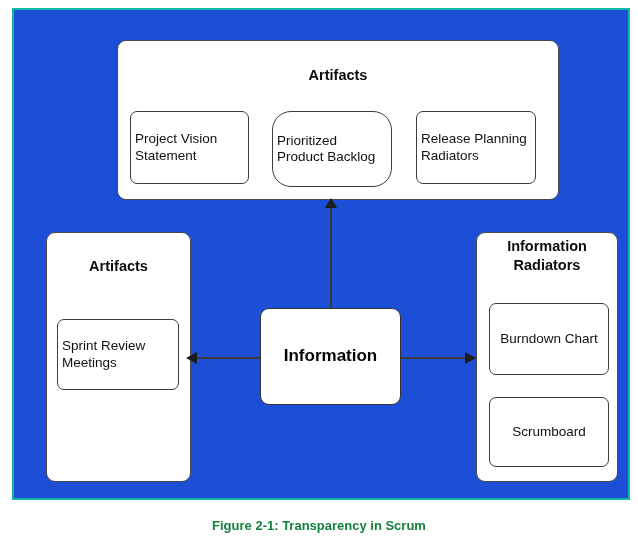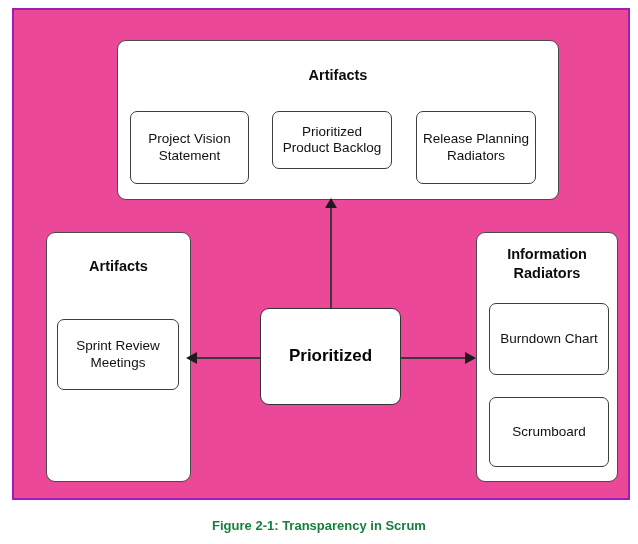--- a/index.html
+++ b/index.html
@@ -20,44 +20,43 @@
     overflow: hidden;
   }
 
   
   #outer-frame {
     position: absolute;
     left: 12px;
     top: 8px;
     width: 618px;
     height: 492px;
-    border: 2px solid #a21caf;
+    border: 2px solid #14b8a6;
     box-sizing: border-box;
-    background: #ec4899;
+    background: #1d4ed8;
     text-decoration: underline;
   }
 
   
   .group-box {
     position: absolute;
     box-sizing: border-box;
     border: 1.6px solid #4a4a4a;
     border-radius: 9px;
     background: #ffffff;
   }
   .leaf-box {
     position: absolute;
     box-sizing: border-box;
     border: 1.6px solid #3d3d3d;
     border-radius: 7px;
     background: #ffffff;
     display: flex;
     align-items: center;
     justify-content: center;
-    text-align: center;
     line-height: 1.22;
     color: #111111;
     font-size: 13.5px;
     padding: 14px 4px;
   }
   .group-title {
     position: absolute;
     left: 0;
     right: 0;
     text-align: center;
@@ -65,31 +64,31 @@
     color: #0d0d0d;
     font-size: 14.5px;
     line-height: 1.3;
   }
 
   
   #artifacts-group { left: 103px; top: 30px; width: 442px; height: 160px; }
   #artifacts-title { top: 25px; }
 
   #box-project-vision   { left: 116px; top: 101px; width: 119px; height: 73px; }
-  #box-product-backlog  { left: 258px; top: 101px; width: 120px; height: 58px; }
+  #box-product-backlog  { left: 258px; top: 101px; width: 120px; height: 76px; border-radius: 19px; }
   #box-release-planning { left: 402px; top: 101px; width: 120px; height: 73px; }
 
   #meetings-group { left: 32px; top: 222px; width: 145px; height: 250px; }
   #meetings-title { top: 24px; }
 
   #box-sprint-review   { left: 43px; top: 295px; width: 122px; height: 71px; margin-top: 14px; }
   #box-daily-standup   { left: 43px; top: 387px; width: 122px; height: 70px; }
 
   #radiators-group { left: 462px; top: 222px; width: 142px; height: 250px; }
-  #radiators-title { top: 12px; }
+  #radiators-title { top: 4px; }
 
   #box-burndown   { left: 475px; top: 293px; width: 120px; height: 72px; }
   #box-scrumboard { left: 475px; top: 387px; width: 120px; height: 70px; }
 
   #box-transparency {
     left: 246px; top: 298px; width: 141px; height: 97px;
     border: 1.8px solid #333333;
     border-radius: 9px;
     font-size: 17px;
     font-weight: bold;
@@ -169,21 +168,21 @@
 
 
     <div class="group-box" id="radiators-group">
       <div class="group-title" id="radiators-title">Information Radiators</div>
     </div>
 
     <div class="leaf-box" id="box-burndown">Burndown Chart</div>
 
     <div class="leaf-box" id="box-scrumboard">Scrumboard</div>
 
-    <div class="leaf-box" id="box-transparency">Prioritized</div>
+    <div class="leaf-box" id="box-transparency">Information</div>
 
     <div class="connector" id="arrow-up-line"></div>
     <div class="connector" id="arrow-up-head"></div>
 
     <div class="connector" id="arrow-left-line"></div>
     <div class="connector" id="arrow-left-head"></div>
 
     <div class="connector" id="arrow-right-line"></div>
     <div class="connector" id="arrow-right-head"></div>
 

